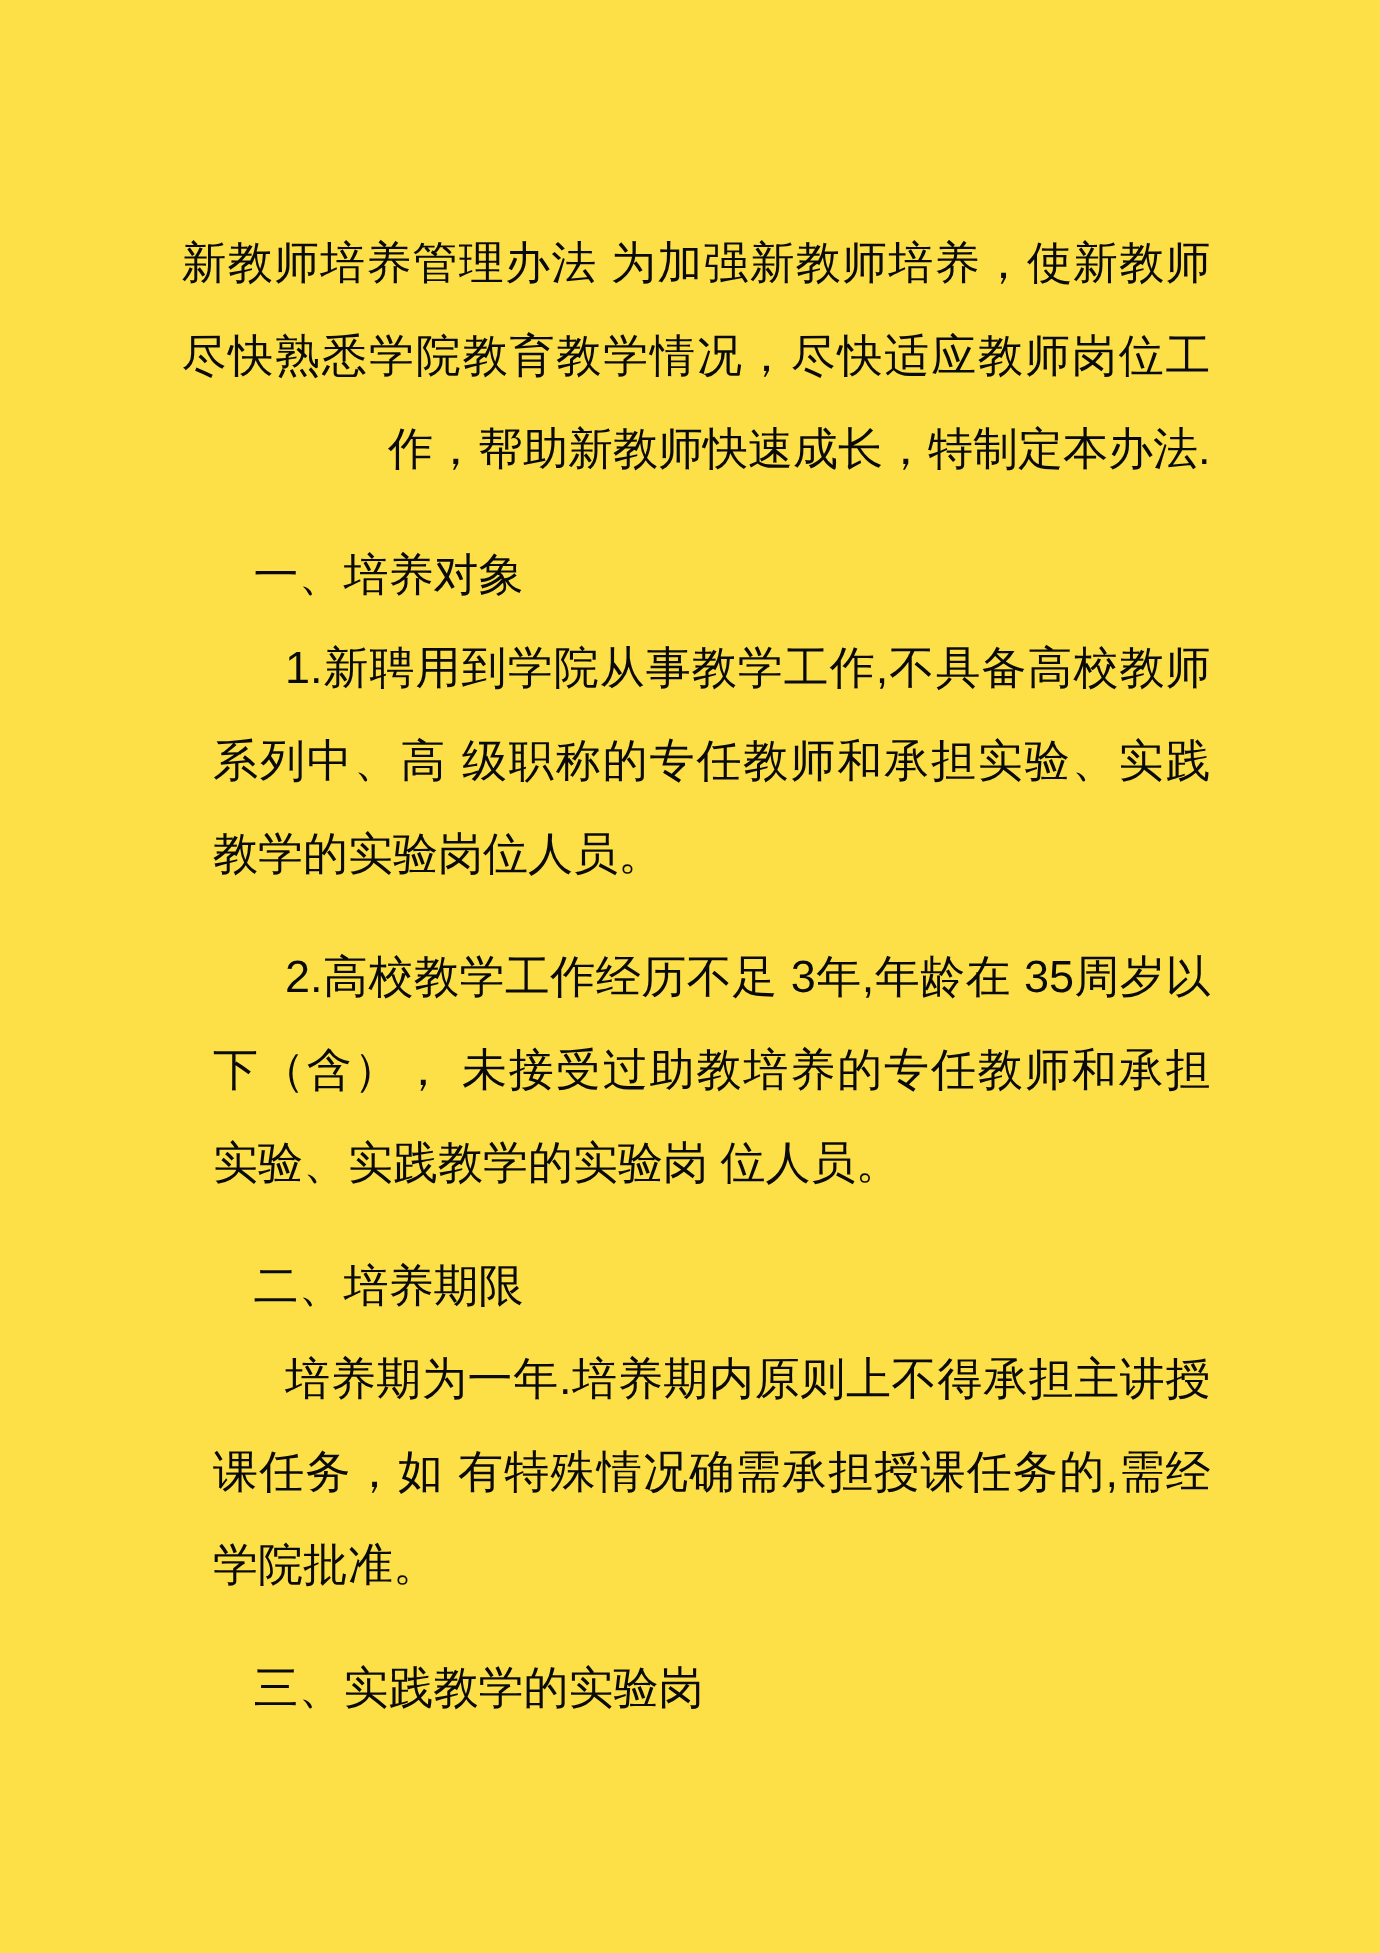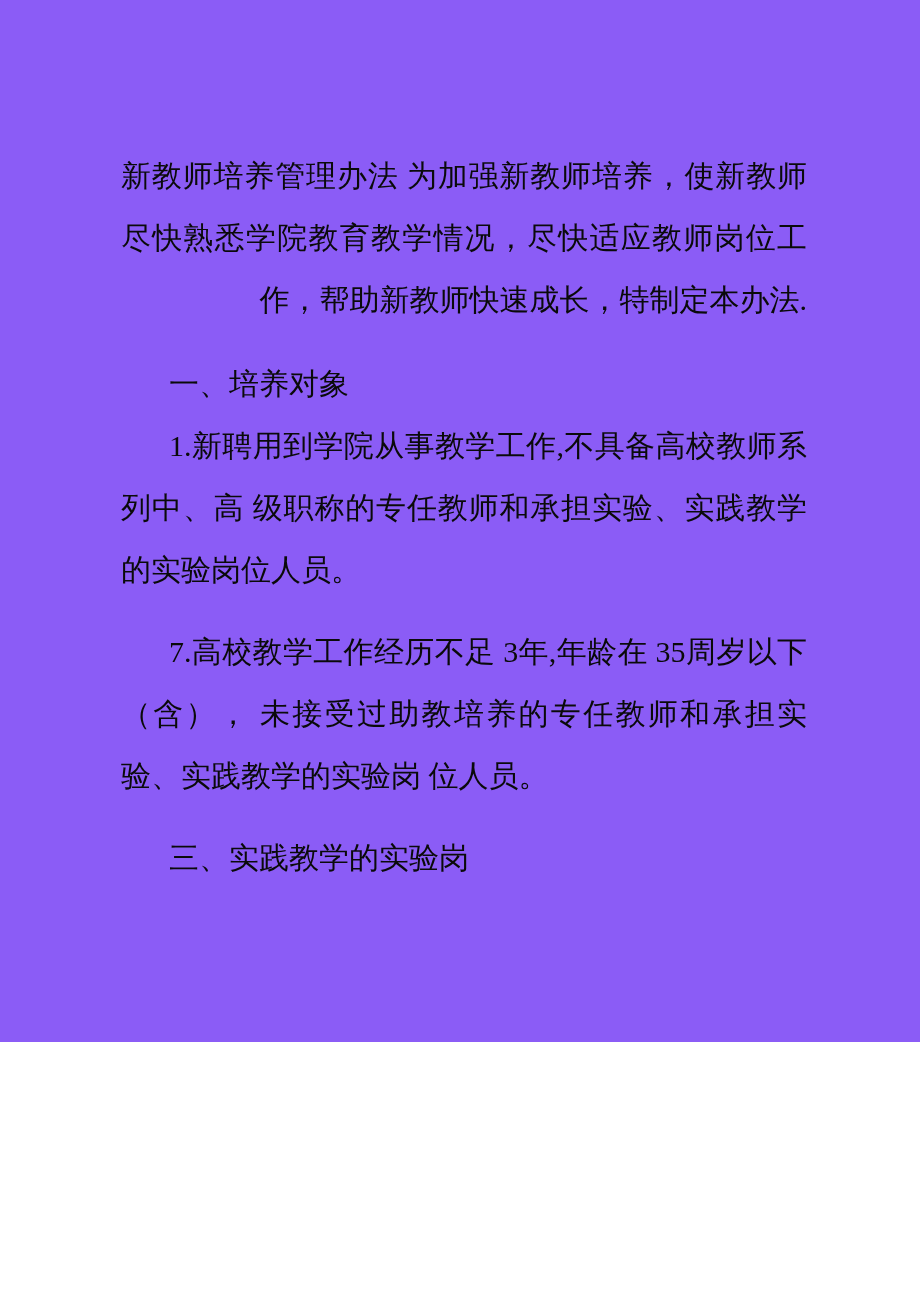--- a/index.html
+++ b/index.html
@@ -7,25 +7,24 @@
     margin: 0;
     padding: 0;
     background: #ffffff;
   }
   body {
     font-family: "Liberation Sans", "DejaVu Sans", sans-serif;
   }
   .page {
     position: relative;
     width: 920px;
-    height: 1042px;
-    background: #8b5cf6;
+    height: 1302px;
+    background: #fde047;
     overflow: hidden;
     box-sizing: border-box;
-    font-family: Liberation Serif, serif;
   }
   .doc-body {
     position: absolute;
     left: 121px;
     top: 145px;
     width: 686px;
   }
   .para {
     margin: 0;
     color: #0a0a0a;
@@ -47,41 +46,44 @@
   .para-heading {
     text-indent: 48px;
     text-align: center;
     text-align-last: left;
   }
   
   .para-item {
     text-indent: 48px;
     text-align: justify;
     text-align-last: left;
+    margin-left: 21px;
   }
   .gap-before {
     margin-top: 20px;
   }
   .gap-before-lg {
     margin-top: 22px;
   }
 </style>
 </head>
 <body>
 
 <div class="page">
   <div class="doc-body">
 
     <p class="para para-lead">新教师培养管理办法 为加强新教师培养，使新教师尽快熟悉学院教育教学情况，尽快适应教师岗位工作，帮助新教师快速成长，特制定本办法.</p>
 
     <p class="para para-heading gap-before-lg">一、培养对象</p>
 
     <p class="para para-item">1.新聘用到学院从事教学工作,不具备高校教师系列中、高 级职称的专任教师和承担实验、实践教学的实验岗位人员。</p>
 
-    <p class="para para-item gap-before">7.高校教学工作经历不足 3年,年龄在 35周岁以下（含）， 未接受过助教培养的专任教师和承担实验、实践教学的实验岗 位人员。</p>
+    <p class="para para-item gap-before">2.高校教学工作经历不足 3年,年龄在 35周岁以下（含）， 未接受过助教培养的专任教师和承担实验、实践教学的实验岗 位人员。</p>
 
 
+    <p class="para para-heading gap-before">二、培养期限</p>
 
+    <p class="para para-item">培养期为一年.培养期内原则上不得承担主讲授课任务，如 有特殊情况确需承担授课任务的,需经学院批准。</p>
 
     <p class="para para-heading gap-before">三、实践教学的实验岗</p>
 
   </div>
 </div>
 
 </body></html>

